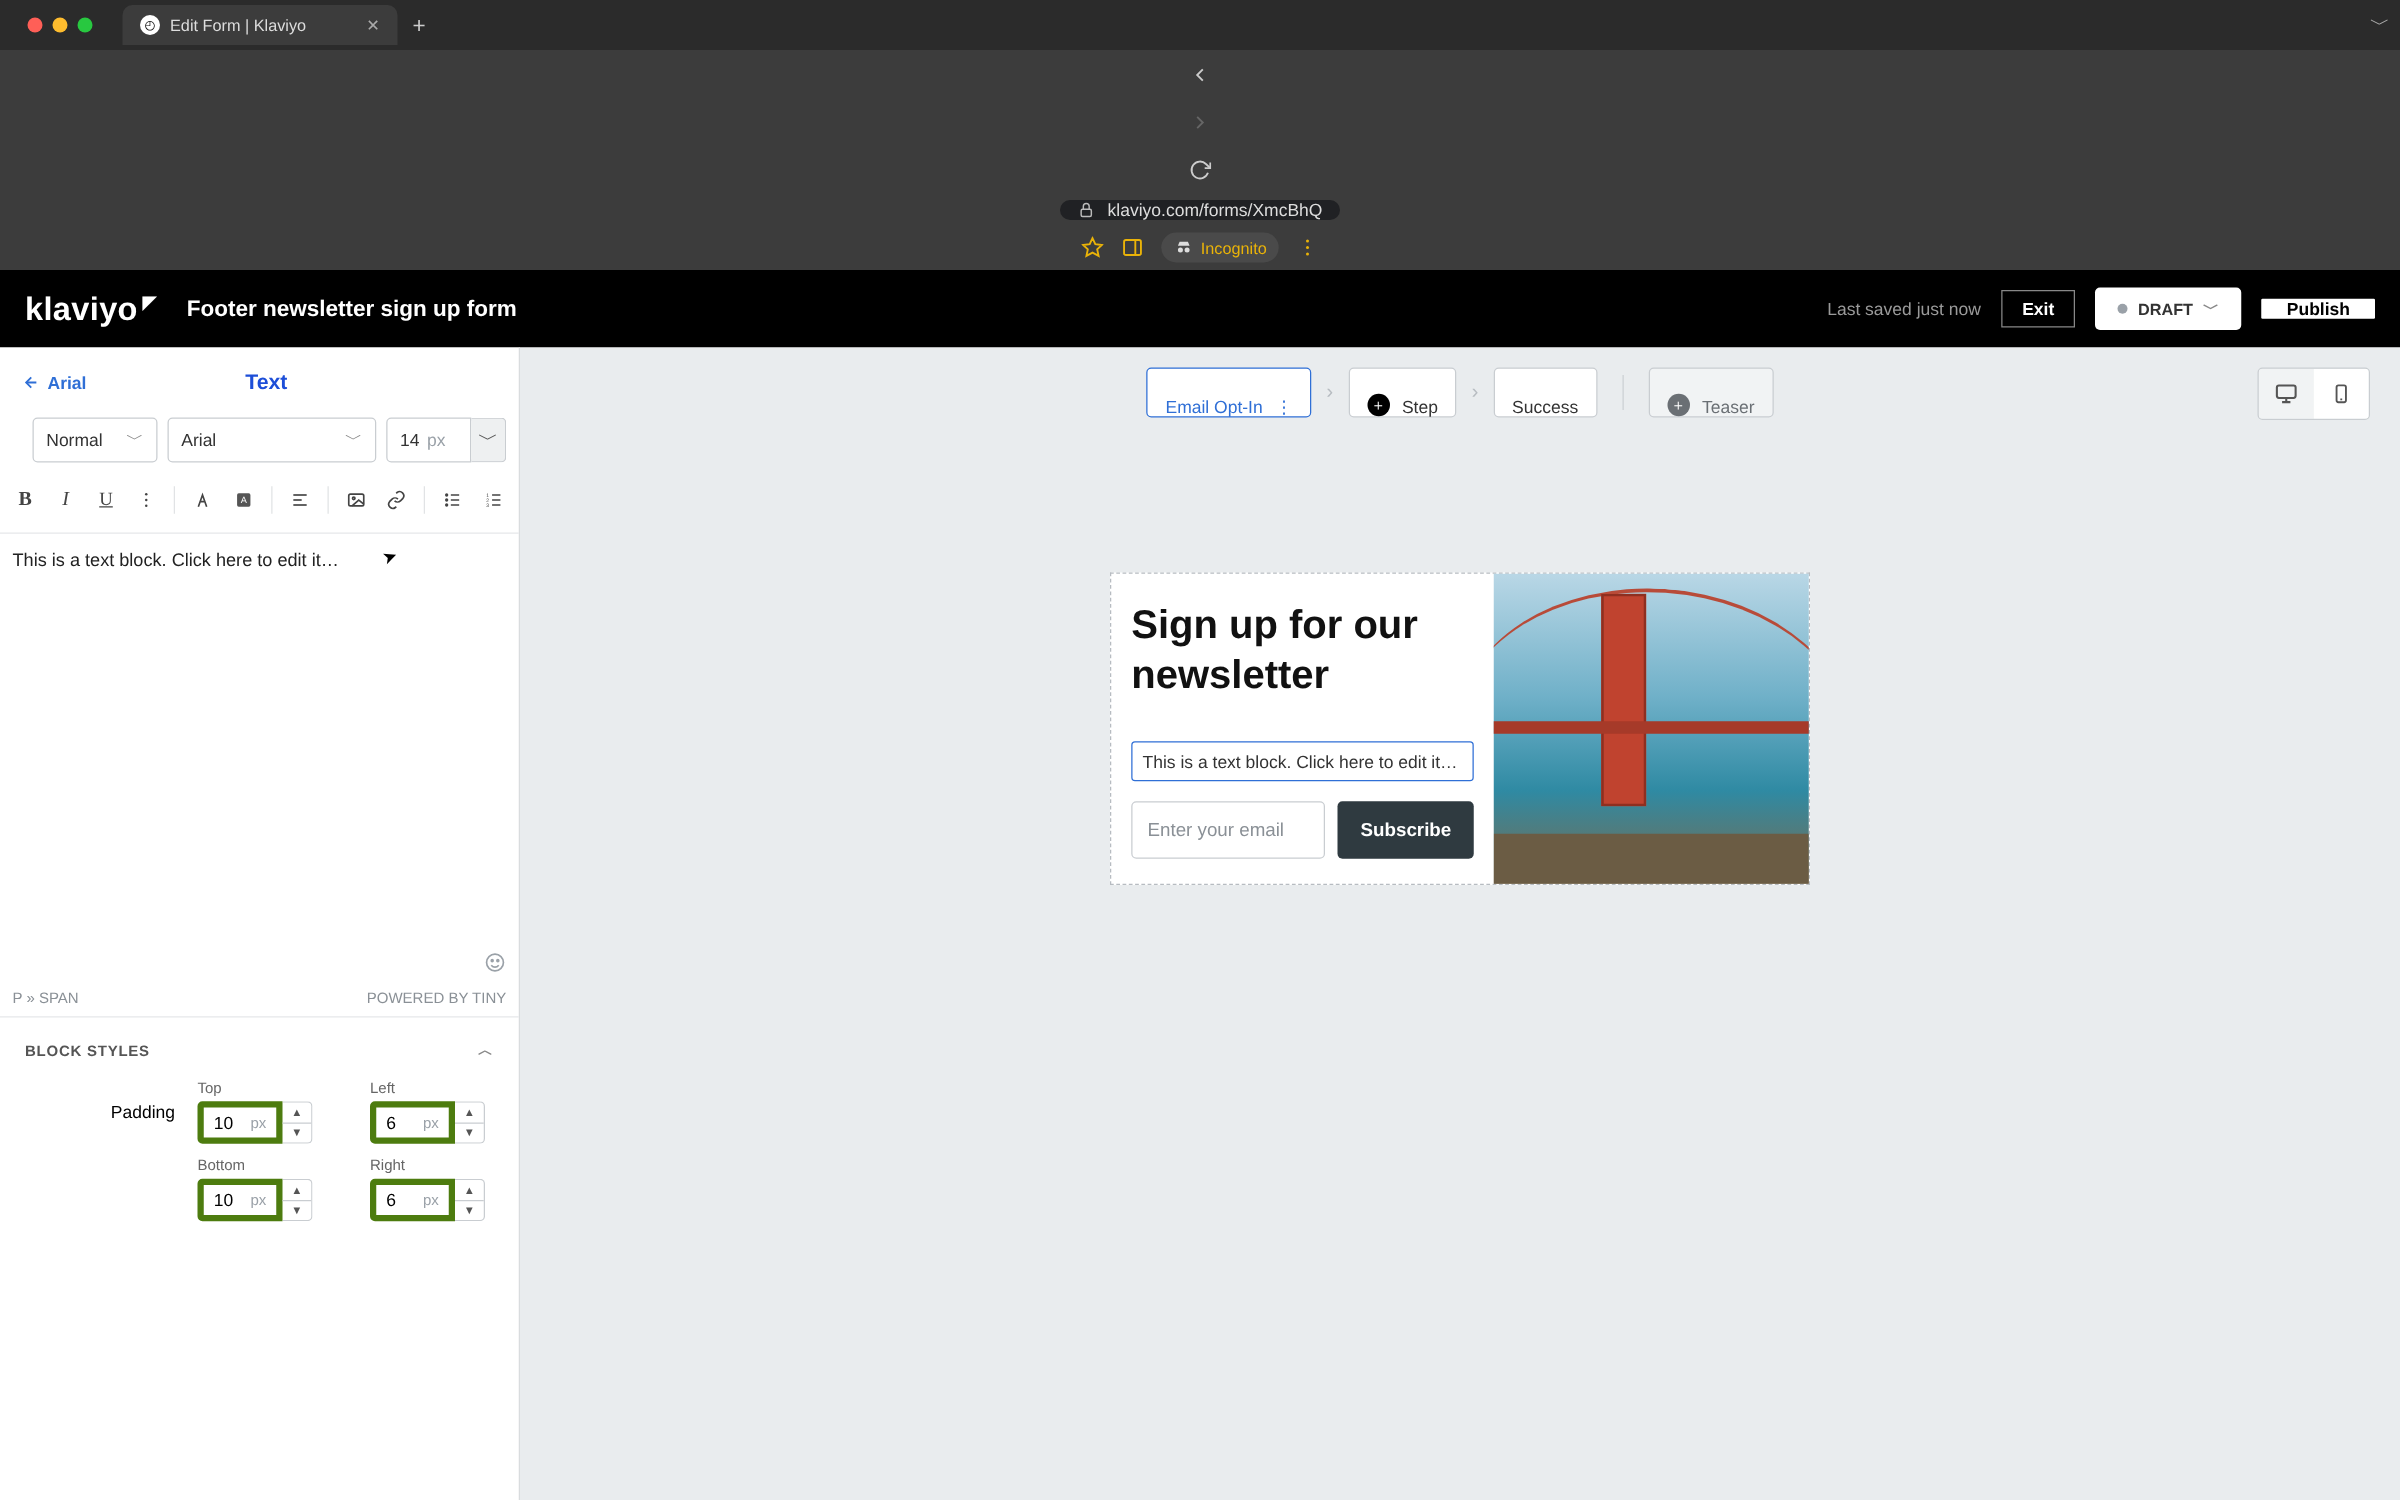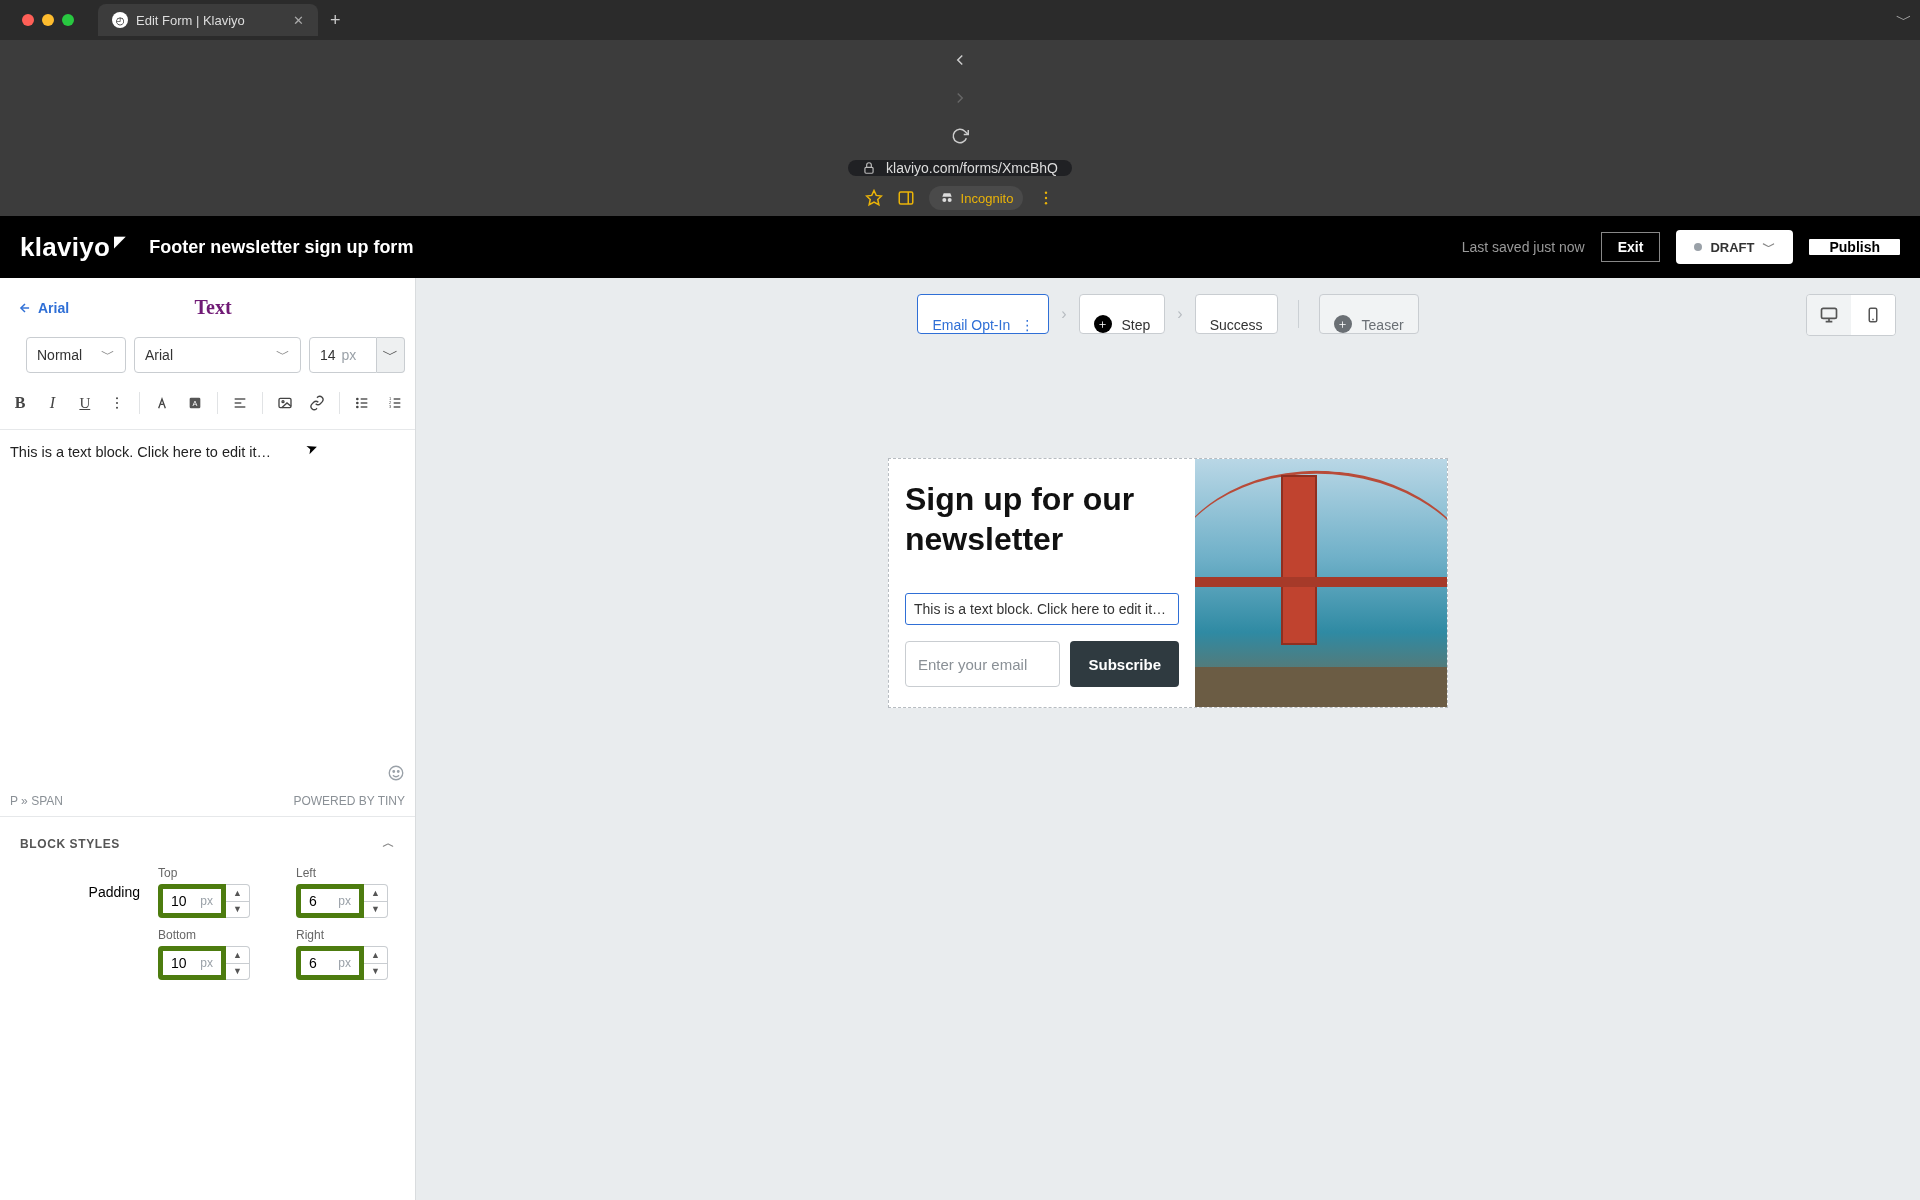--- a/index.html
+++ b/index.html
@@ -37,21 +37,21 @@
   .status-dot{ width:8px; height:8px; border-radius:50%; background:#9aa1a8;}
   .status-caret{ color:#888;}
   .btn-publish{ background:#fff; color:#000; border:none; padding:0 20px; font-size:14px; font-weight:700; border-radius:1px;}
 
   
   .main { display:flex; height:calc(1200px - 40px - 46px - 62px); }
   .left-panel { width:416px; border-right:1px solid #d9dcde; display:flex; flex-direction:column; background:#fff;}
 
   .panel-header{ display:flex; align-items:center; padding:18px 18px; }
   .done-link{ color:#2f6fd6; font-size:14px; font-weight:600; display:flex; align-items:center; gap:6px;}
-  .panel-title{ flex:1; text-align:center; font-size:20px; font-weight:600; color:#701a75; transform:translateX(-20px);font-family:Liberation Serif, serif;}
+  .panel-title{ flex:1; text-align:center; font-size:17px; font-weight:600; color:#1d4ed8; transform:translateX(-20px);}
 
   .toolbar1{ display:flex; gap:8px; padding:0 10px 10px;margin-left:16px;}
   .select{ border:1px solid #c9cdd1; border-radius:4px; height:36px; display:flex; align-items:center; padding:0 10px; font-size:14px; color:#333; background:#fff;}
   .select .caret{ margin-left:auto; color:#888;}
   .sel-style{ width:100px;}
   .sel-font{ flex:1;}
   .size-wrap{ display:flex;}
   .sel-size{ width:68px; border-radius:4px 0 0 4px;}
   .size-unit{ color:#9aa1a8; margin-left:6px;}
   .size-step{ width:28px; border:1px solid #c9cdd1; border-left:none; border-radius:0 4px 4px 0; background:#eef0f1; display:flex; align-items:center; justify-content:center; color:#555;}

